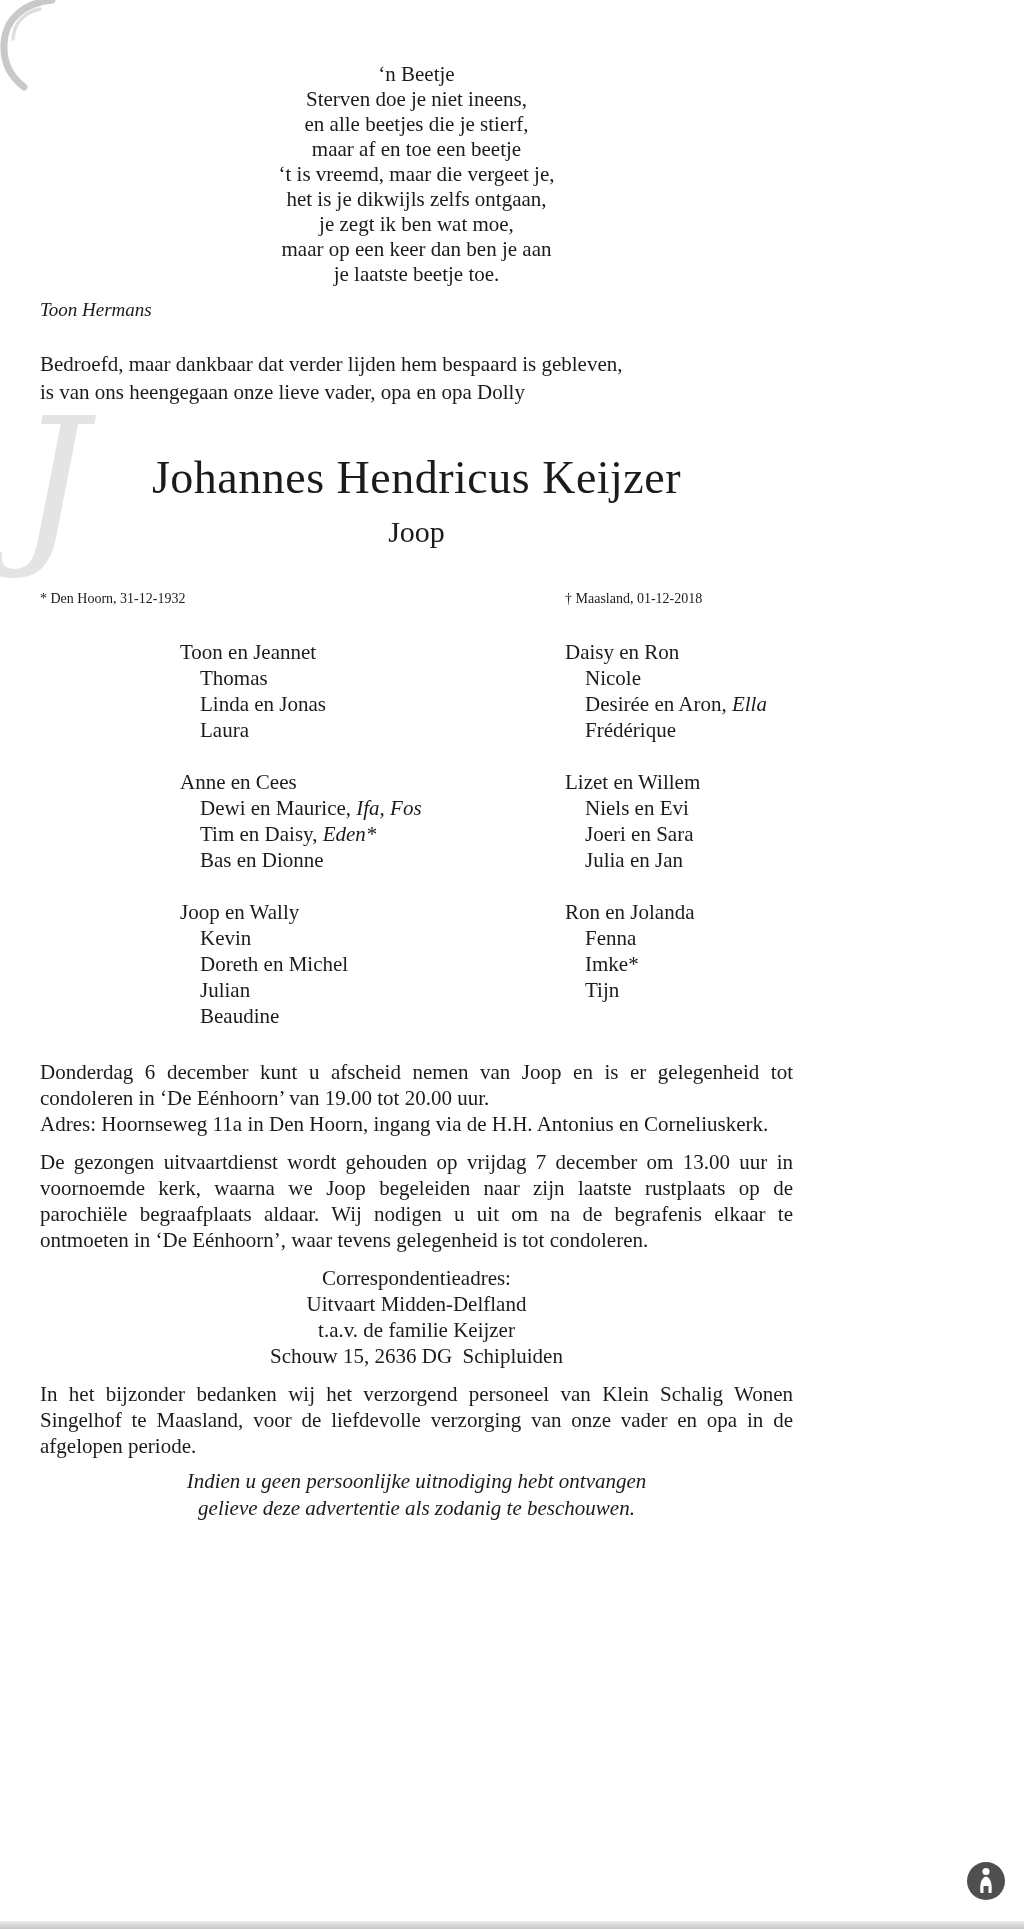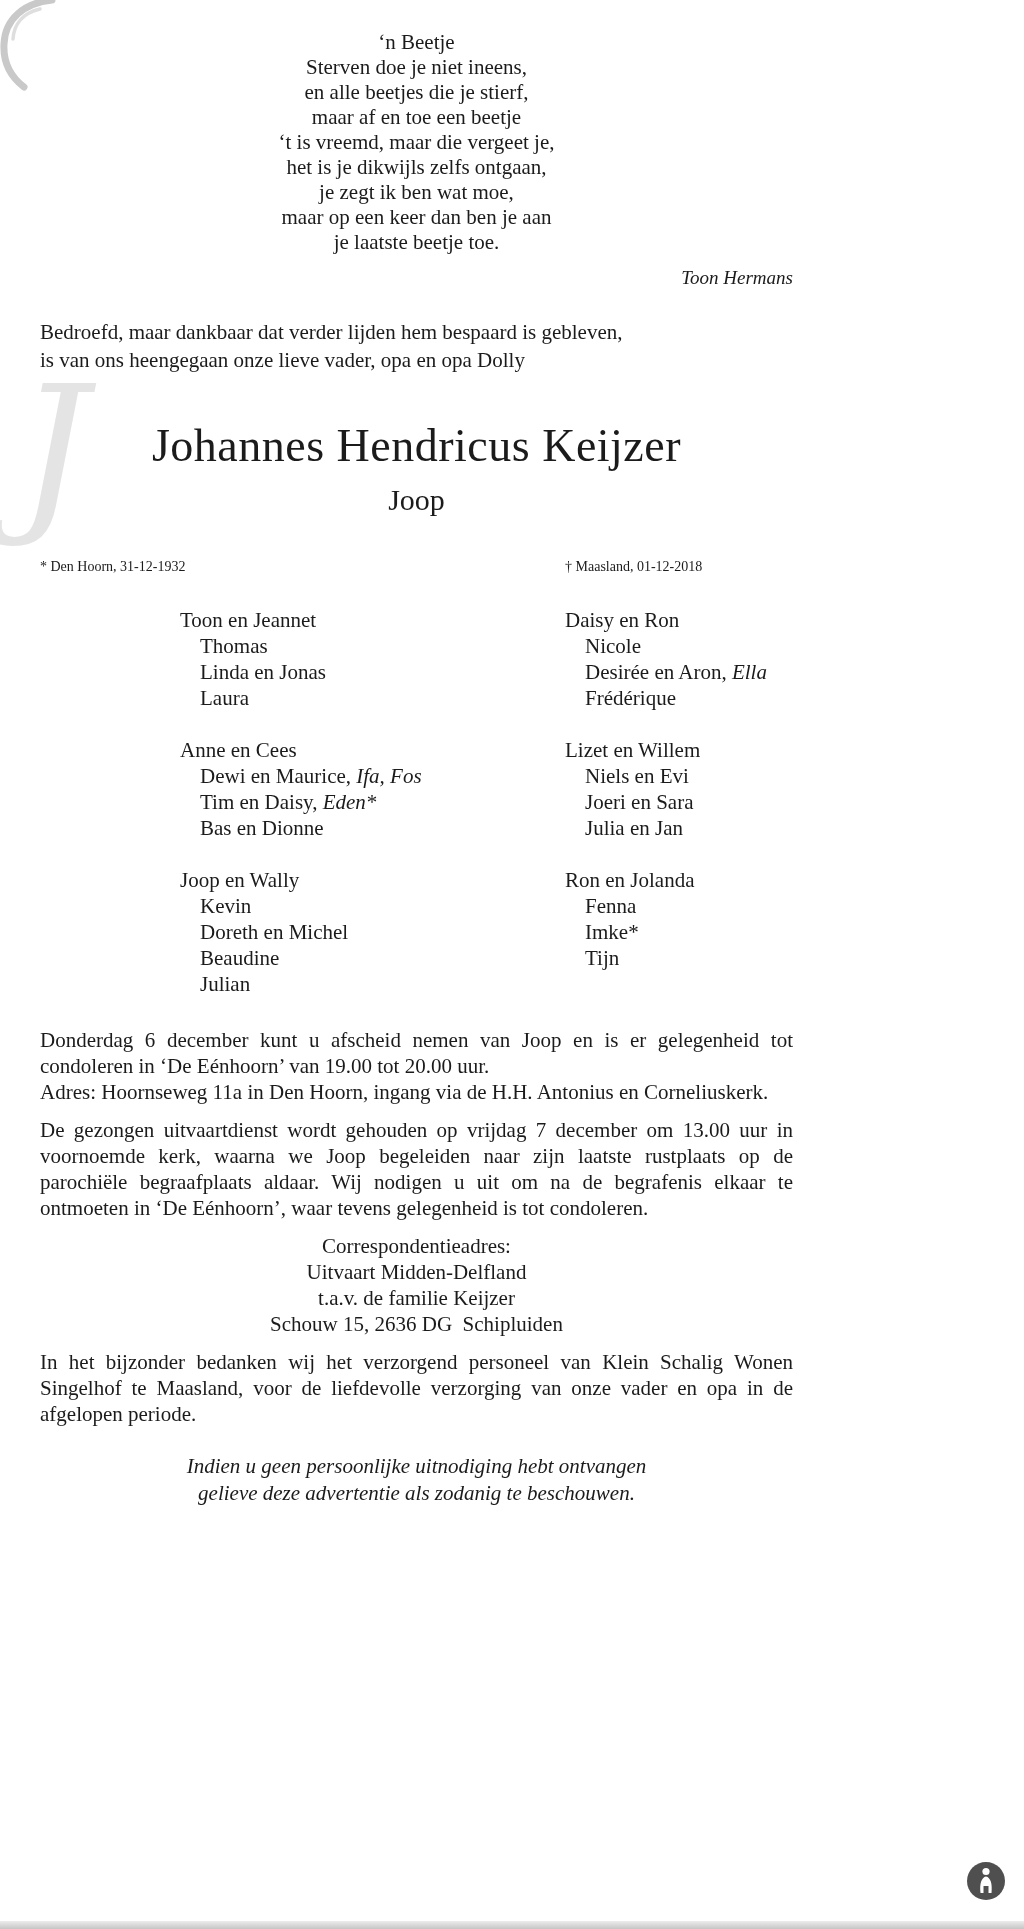--- a/index.html
+++ b/index.html
@@ -10,23 +10,23 @@
     font-family:"Liberation Serif","DejaVu Serif",serif;
     color:#1b1b1b;
     overflow:hidden;
   }
   .page { position:absolute; inset:0; background:#ffffff; }
 
   .corner-flourish { position:absolute; top:-4px; left:-4px; z-index:2; }
 
   .content { position:absolute; left:40px; top:0; width:753px; }
 
-  .poem { text-align:center; padding-top:30px; font-size:21px; line-height:25px; }
+  .poem { text-align:center; padding-top:30px; font-size:21px; line-height:25px;margin-top:32px; }
   .poem-line { white-space:nowrap; }
-  .poem-attribution { font-style:italic; font-size:19px; margin-top:10px; text-align:right; }
+  .poem-attribution { font-style:italic; font-size:19px; margin-top:10px; text-align:left; }
 
   .intro { text-align:left; margin-top:28px; font-size:21px; line-height:28px; }
 
   .name-block { position:relative; margin-top:46px; text-align:center; }
   .big-initial {
     position:absolute; left:-22px; top:-58px; z-index:0;
     font-family:"DejaVu Serif",serif; font-style:italic;
     font-size:175px; line-height:1; color:#e4e4e4;
     pointer-events:none;
   }
@@ -43,21 +43,21 @@
   .family-group { margin-bottom:26px; }
   .family-group:last-child { margin-bottom:0; }
   .family-member { padding-left:20px; }
   .it { font-style:italic; }
 
   .announcements { margin-top:30px; font-size:21px; line-height:26px; }
   .para { text-align:justify; }
   .para-gap { margin-top:12px; }
   .address-block { margin-top:12px; }
   .address-line { text-align:center; }
-  .closing { margin-top:26px; text-align:center; font-style:italic; font-size:21px; line-height:27px; }
+  .closing { margin-top:9px; text-align:center; font-style:italic; font-size:21px; line-height:27px; }
 
   .logo { position:absolute; right:18px; bottom:28px; width:40px; height:40px; }
 
   .bottom-edge {
     position:absolute; left:0; bottom:0; width:100%; height:8px;
     background:linear-gradient(#ececec,#c6c6c6);
   }
 </style>
 </head>
 <body>
@@ -112,22 +112,22 @@
         <div class="family-group">
           <div class="family-head">Anne en Cees</div>
           <div class="family-member"><span>Dewi en Maurice, </span><span class="it">Ifa, Fos</span></div>
           <div class="family-member"><span>Tim en Daisy, </span><span class="it">Eden*</span></div>
           <div class="family-member"><span>Bas en Dionne</span></div>
         </div>
         <div class="family-group">
           <div class="family-head">Joop en Wally</div>
           <div class="family-member"><span>Kevin</span></div>
           <div class="family-member"><span>Doreth en Michel</span></div>
+          <div class="family-member"><span>Julian</span></div>
           <div class="family-member"><span>Beaudine</span></div>
-          <div class="family-member"><span>Julian</span></div>
         </div>
       </div>
 
       <div class="family-col-right">
         <div class="family-group">
           <div class="family-head">Daisy en Ron</div>
           <div class="family-member"><span>Nicole</span></div>
           <div class="family-member"><span>Desirée en Aron, </span><span class="it">Ella</span></div>
           <div class="family-member"><span>Frédérique</span></div>
         </div>

